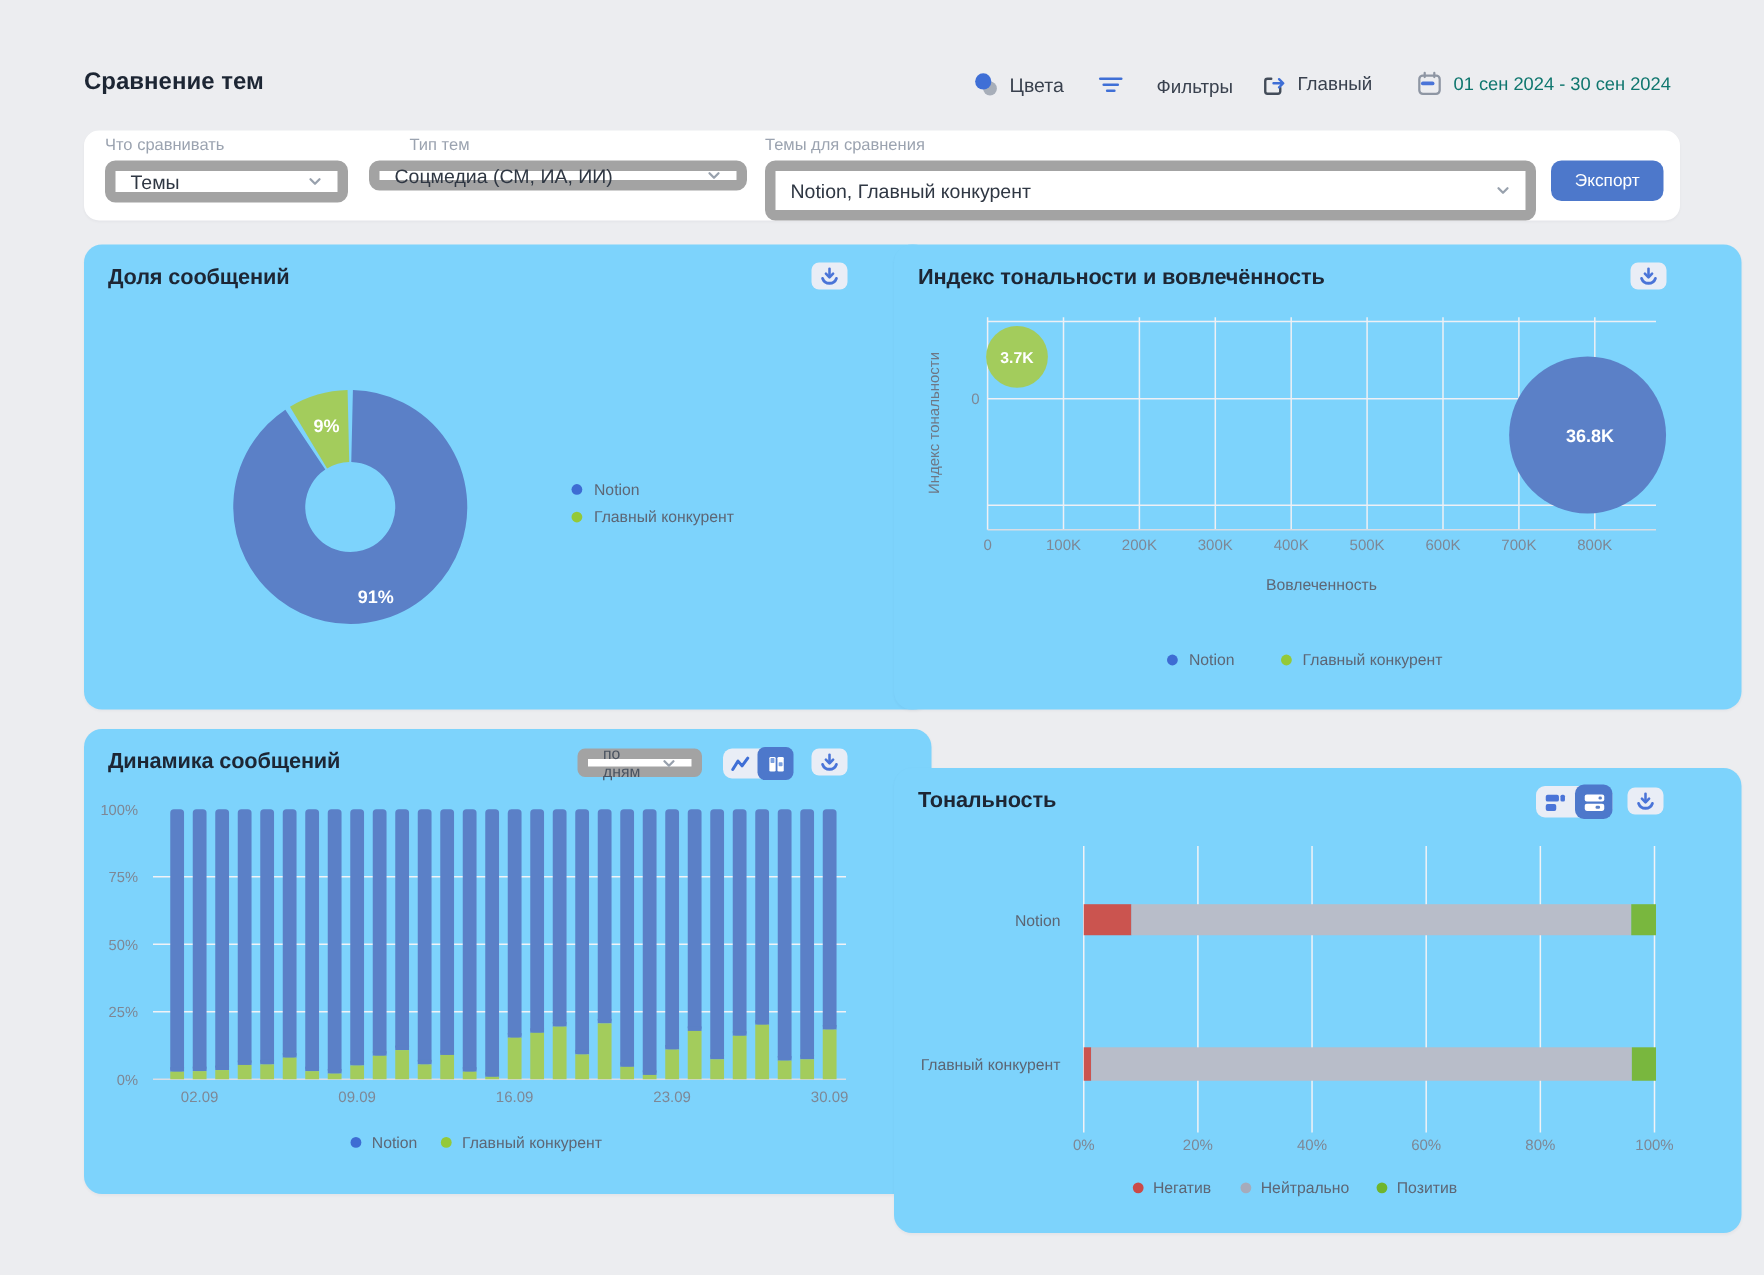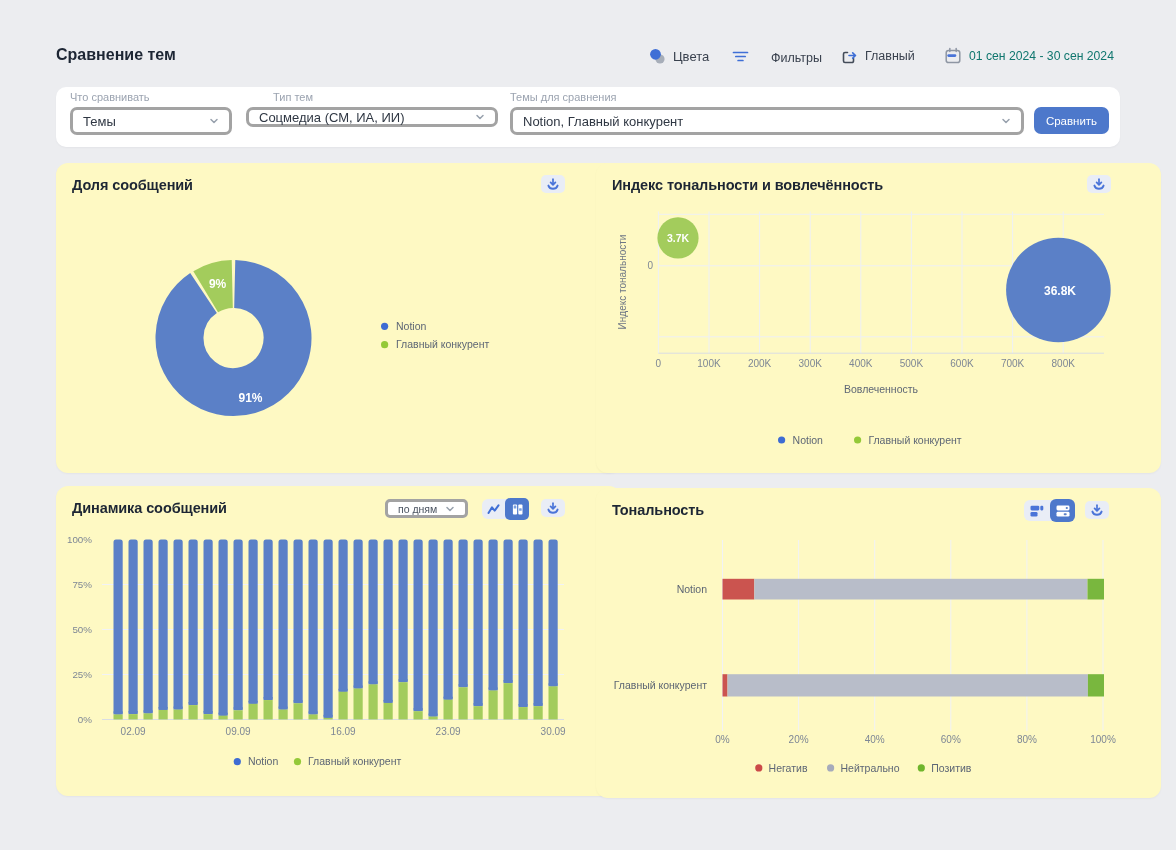--- a/index.html
+++ b/index.html
@@ -1,21 +1,21 @@
 <!DOCTYPE html>
 <html><head><meta charset="utf-8">
 <style>
 * { margin:0; padding:0; box-sizing:border-box; }
 html,body { width:1176px; height:850px; background:#ecedf0; font-family:"Liberation Sans",sans-serif; overflow:hidden; }
 .abs { position:absolute; }
-.card { position:absolute; width:565px; background:#fef9c3; border-radius:12px; box-shadow:0 1px 2px rgba(16,24,40,.04);padding-left:48px; }
+.card { position:absolute; width:565px; background:#7dd3fc; border-radius:12px; box-shadow:0 1px 2px rgba(16,24,40,.04);padding-left:48px; }
 .ctitle { position:absolute; left:16px; top:14px; font-size:14.5px; font-weight:bold; color:#1d2634; letter-spacing:-0.1px; }
 svg { display:block; }
 text { font-family:"Liberation Sans",sans-serif; }
-.sel { position:absolute; background:#fff; border:3px solid #a3a3a3; border-radius:7px; display:flex; align-items:center; justify-content:space-between; padding:0 10px; color:#2f3743; }
+.sel { position:absolute; background:#fff; border:7px solid #a3a3a3; border-radius:7px; display:flex; align-items:center; justify-content:space-between; padding:0 10px; color:#2f3743; }
 </style></head>
 <body>
 <div style="position:relative;width:1176px;height:850px;">
 
 <div class="abs" style="left:56px;top:46px;font-size:16px;font-weight:bold;color:#1d2634;">Сравнение тем</div>
 <div style="position:absolute;left:649px;top:47px;height:18px;display:flex;align-items:center;gap:7px;">
       <svg width="17" height="17" viewBox="0 0 17 17">
         <circle cx="11" cy="11" r="4.6" fill="#a7aeb9"></circle>
         <circle cx="6.5" cy="6.3" r="5.4" fill="#3f6fd6"></circle>
       </svg>
@@ -51,24 +51,24 @@
 <div class="abs" style="left:56px;top:87px;width:1064px;height:60px;background:#fff;border-radius:10px;box-shadow:0 1px 2px rgba(16,24,40,.04);"></div>
 <div class="abs" style="left:70px;top:91px;font-size:11px;color:#9ba3b0;">Что сравнивать</div>
 <div class="abs" style="left:246px;top:91px;font-size:11px;color:#9ba3b0;margin-left:27px;">Тип тем</div>
 <div class="abs" style="left:510px;top:91px;font-size:11px;color:#9ba3b0;">Темы для сравнения</div>
 <div class="sel" style="left:70px;top:107px;width:162px;height:28px;font-size:13px;">Темы <svg width="10" height="10" viewBox="0 0 10 10">
         <path d="M2 3.5 L5 6.5 L8 3.5" fill="none" stroke="#98a1ad" stroke-width="1.5" stroke-linecap="round" stroke-linejoin="round"></path>
       </svg></div>
 <div class="sel" style="left:246px;top:107px;width:252px;height:20px;font-size:13px;">Соцмедиа (СМ, ИА, ИИ) <svg width="10" height="10" viewBox="0 0 10 10">
         <path d="M2 3.5 L5 6.5 L8 3.5" fill="none" stroke="#98a1ad" stroke-width="1.5" stroke-linecap="round" stroke-linejoin="round"></path>
       </svg></div>
-<div class="sel" style="left:510px;top:107px;width:514px;height:28px;font-size:13px;">Notion, Главный конкурент <svg width="10" height="10" viewBox="0 0 10 10">
+<div class="sel" style="left:510px;top:107px;width:514px;height:40px;font-size:13px;">Notion, Главный конкурент <svg width="10" height="10" viewBox="0 0 10 10">
         <path d="M2 3.5 L5 6.5 L8 3.5" fill="none" stroke="#98a1ad" stroke-width="1.5" stroke-linecap="round" stroke-linejoin="round"></path>
       </svg></div>
-<div class="abs" style="left:1034px;top:107px;width:75px;height:27px;background:#4d78cb;border-radius:7px;display:flex;align-items:center;justify-content:center;color:#fff;font-size:11.5px;">Сравнить</div>
+<div class="abs" style="left:1034px;top:107px;width:75px;height:27px;background:#4d78cb;border-radius:7px;display:flex;align-items:center;justify-content:center;color:#fff;font-size:11.5px;">Экспорт</div>
 
 <div class="card" style="left:56px;top:163px;height:310px;">
 <div class="ctitle">Доля сообщений</div>
 <div style="position:absolute;left:485px;top:12px;width:24px;height:18px;background:#e9edf6;border-radius:5px;display:flex;align-items:center;justify-content:center;">
         <svg width="12" height="12" viewBox="0 0 12 12">
           <path d="M6 1.2 V6.2" stroke="#4a74d8" stroke-width="1.7" stroke-linecap="round"></path>
           <path d="M3.6 4.4 L6 6.9 L8.4 4.4" fill="none" stroke="#4a74d8" stroke-width="1.7" stroke-linecap="round" stroke-linejoin="round"></path>
           <path d="M1.4 7.6 A 4.9 4.9 0 0 0 10.6 7.6" fill="none" stroke="#4a74d8" stroke-width="1.9" stroke-linecap="round"></path>
         </svg>
       </div>
@@ -261,21 +261,21 @@
 <text x="287.1" y="248.5" fill="#7e8795" font-size="10" text-anchor="middle">16.09</text>
 <text x="392.1" y="248.5" fill="#7e8795" font-size="10" text-anchor="middle">23.09</text>
 <text x="497.1" y="248.5" fill="#7e8795" font-size="10" text-anchor="middle">30.09</text>
 <circle cx="181.3" cy="275.6" r="3.6" fill="#3e6cd3"></circle>
         <text x="191.9" y="279.20000000000005" fill="#5d6675" font-size="10.5">Notion</text>
 <circle cx="241.5" cy="275.6" r="3.6" fill="#94c938"></circle>
         <text x="252" y="279.20000000000005" fill="#5d6675" font-size="10.5">Главный конкурент</text>
 </svg>
 </div>
 
-<div class="card" style="left:596px;top:488px;height:310px;text-decoration:underline;">
+<div class="card" style="left:596px;top:512px;height:310px;text-decoration:underline;">
 <div class="ctitle">Тональность</div>
 <div class="abs" style="left:428px;top:12px;width:51px;height:21px;background:#e9edf6;border-radius:6px;"></div>
 <div class="abs" style="left:428px;top:12px;width:26px;height:21px;display:flex;align-items:center;justify-content:center;">
         <svg width="16" height="16" viewBox="0 0 16 16">
           <rect x="1.5" y="2.8" width="8.8" height="4.6" rx="1.3" fill="#4a74d8"></rect>
           <rect x="11.3" y="2.8" width="3" height="4.6" rx="1.1" fill="#4a74d8"></rect>
           <rect x="1.5" y="9" width="7" height="4.6" rx="1.3" fill="#4a74d8"></rect>
         </svg>
       </div>
 <div class="abs" style="left:454px;top:11px;width:25px;height:23px;background:#4d78cb;border-radius:6px;display:flex;align-items:center;justify-content:center;">

